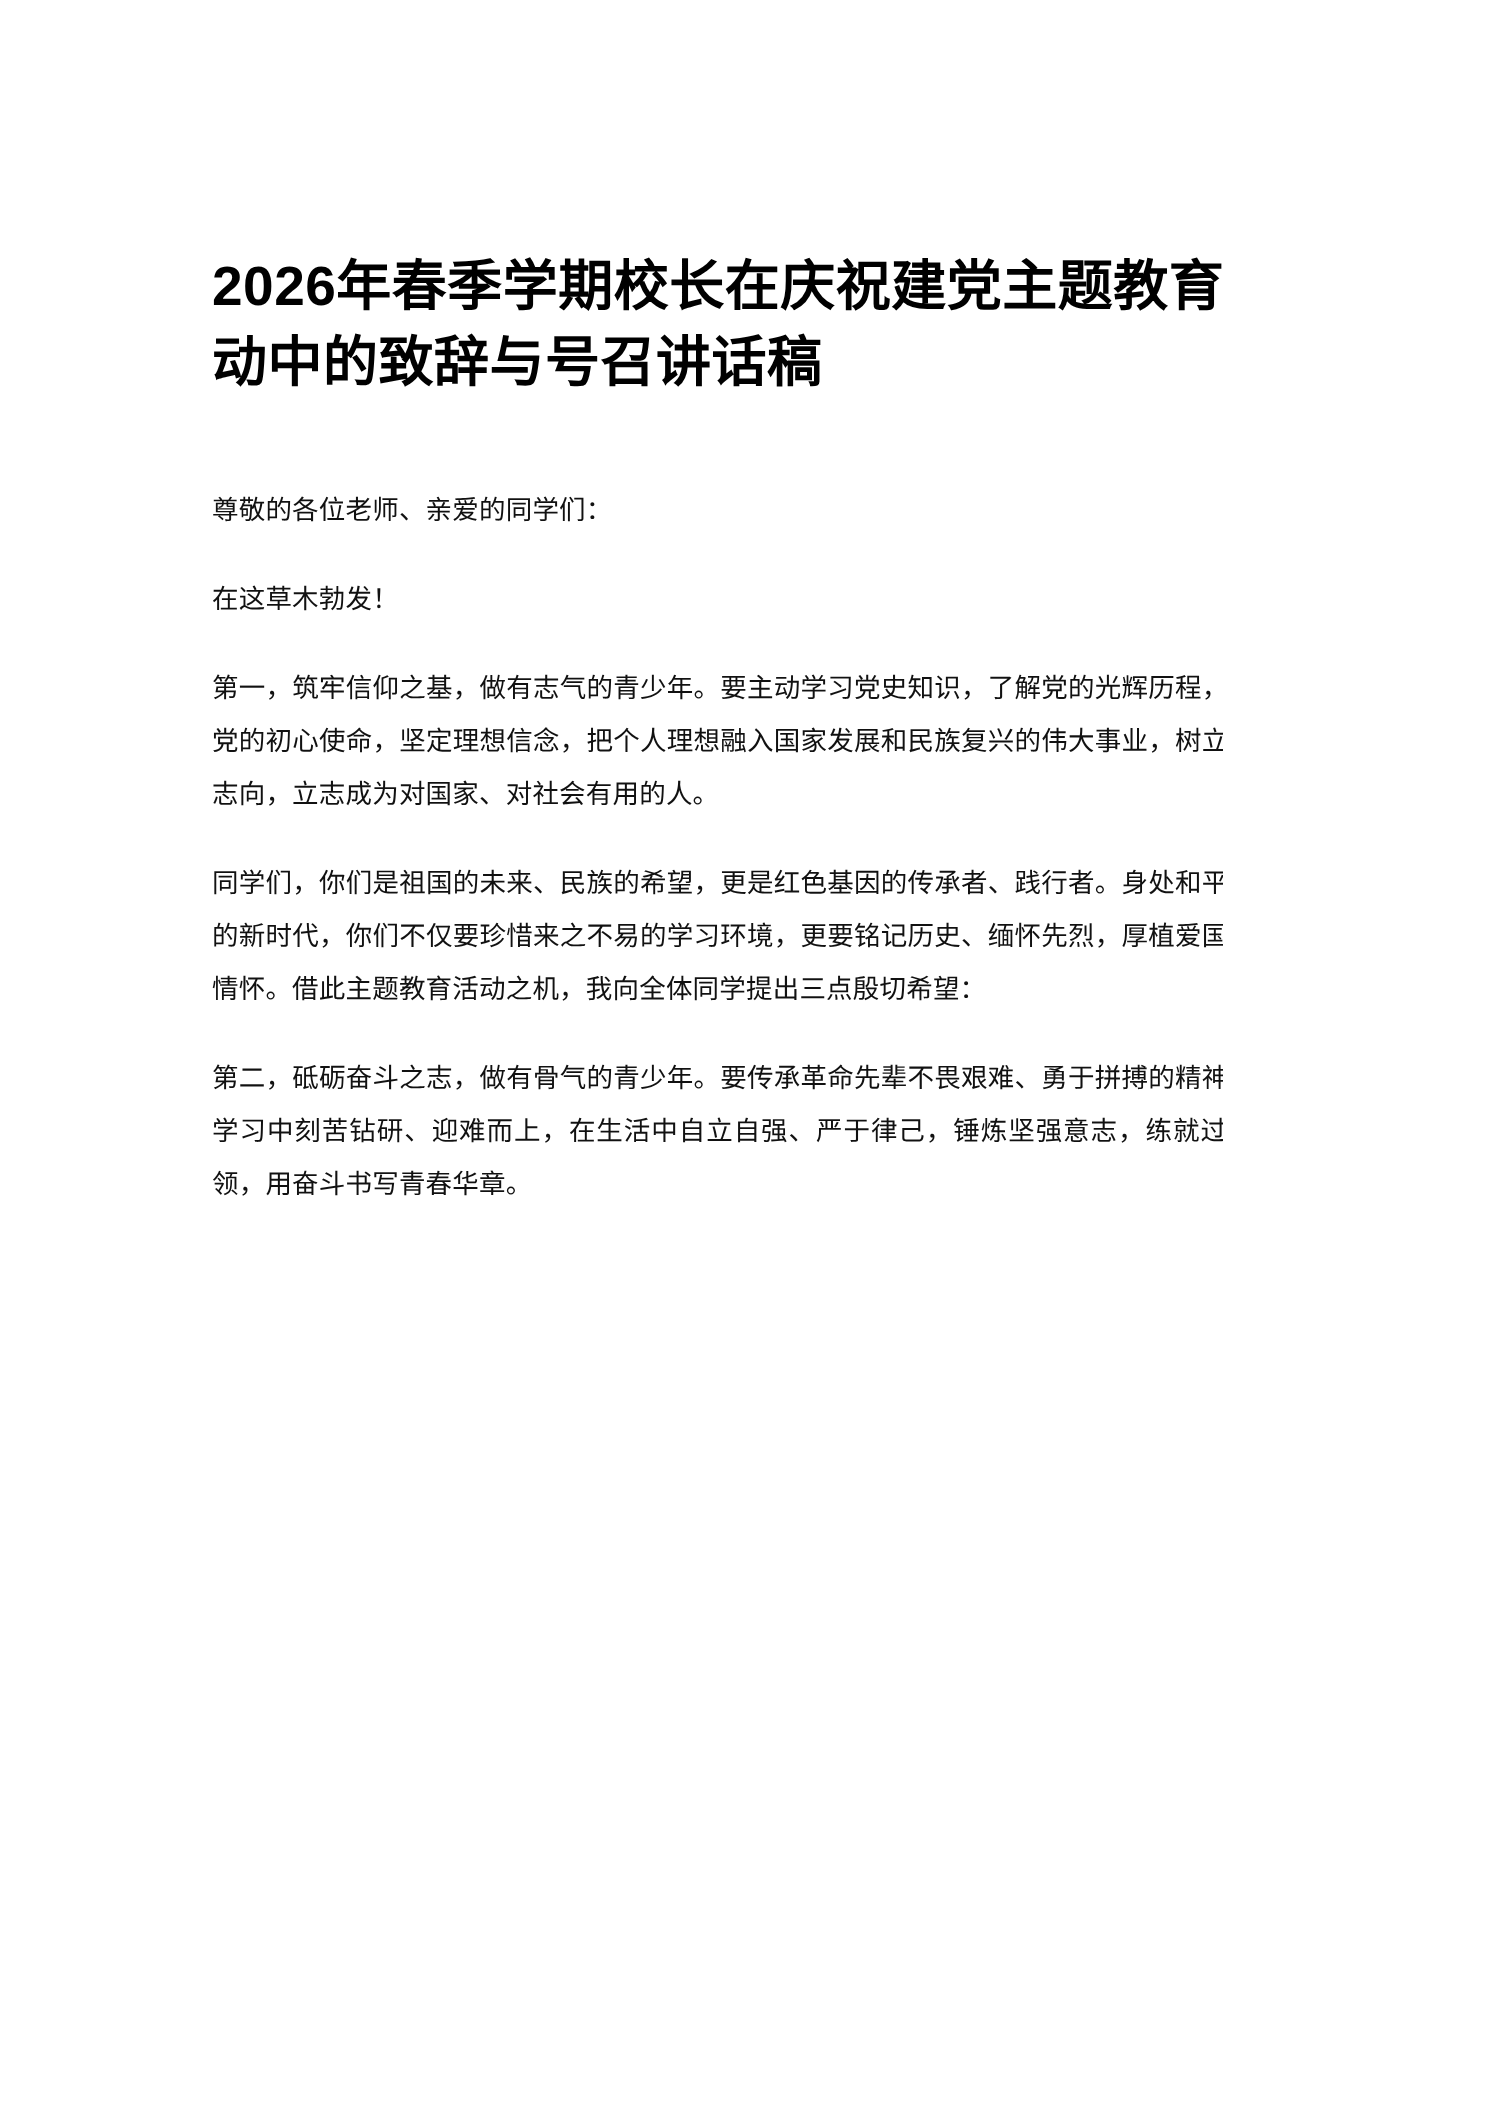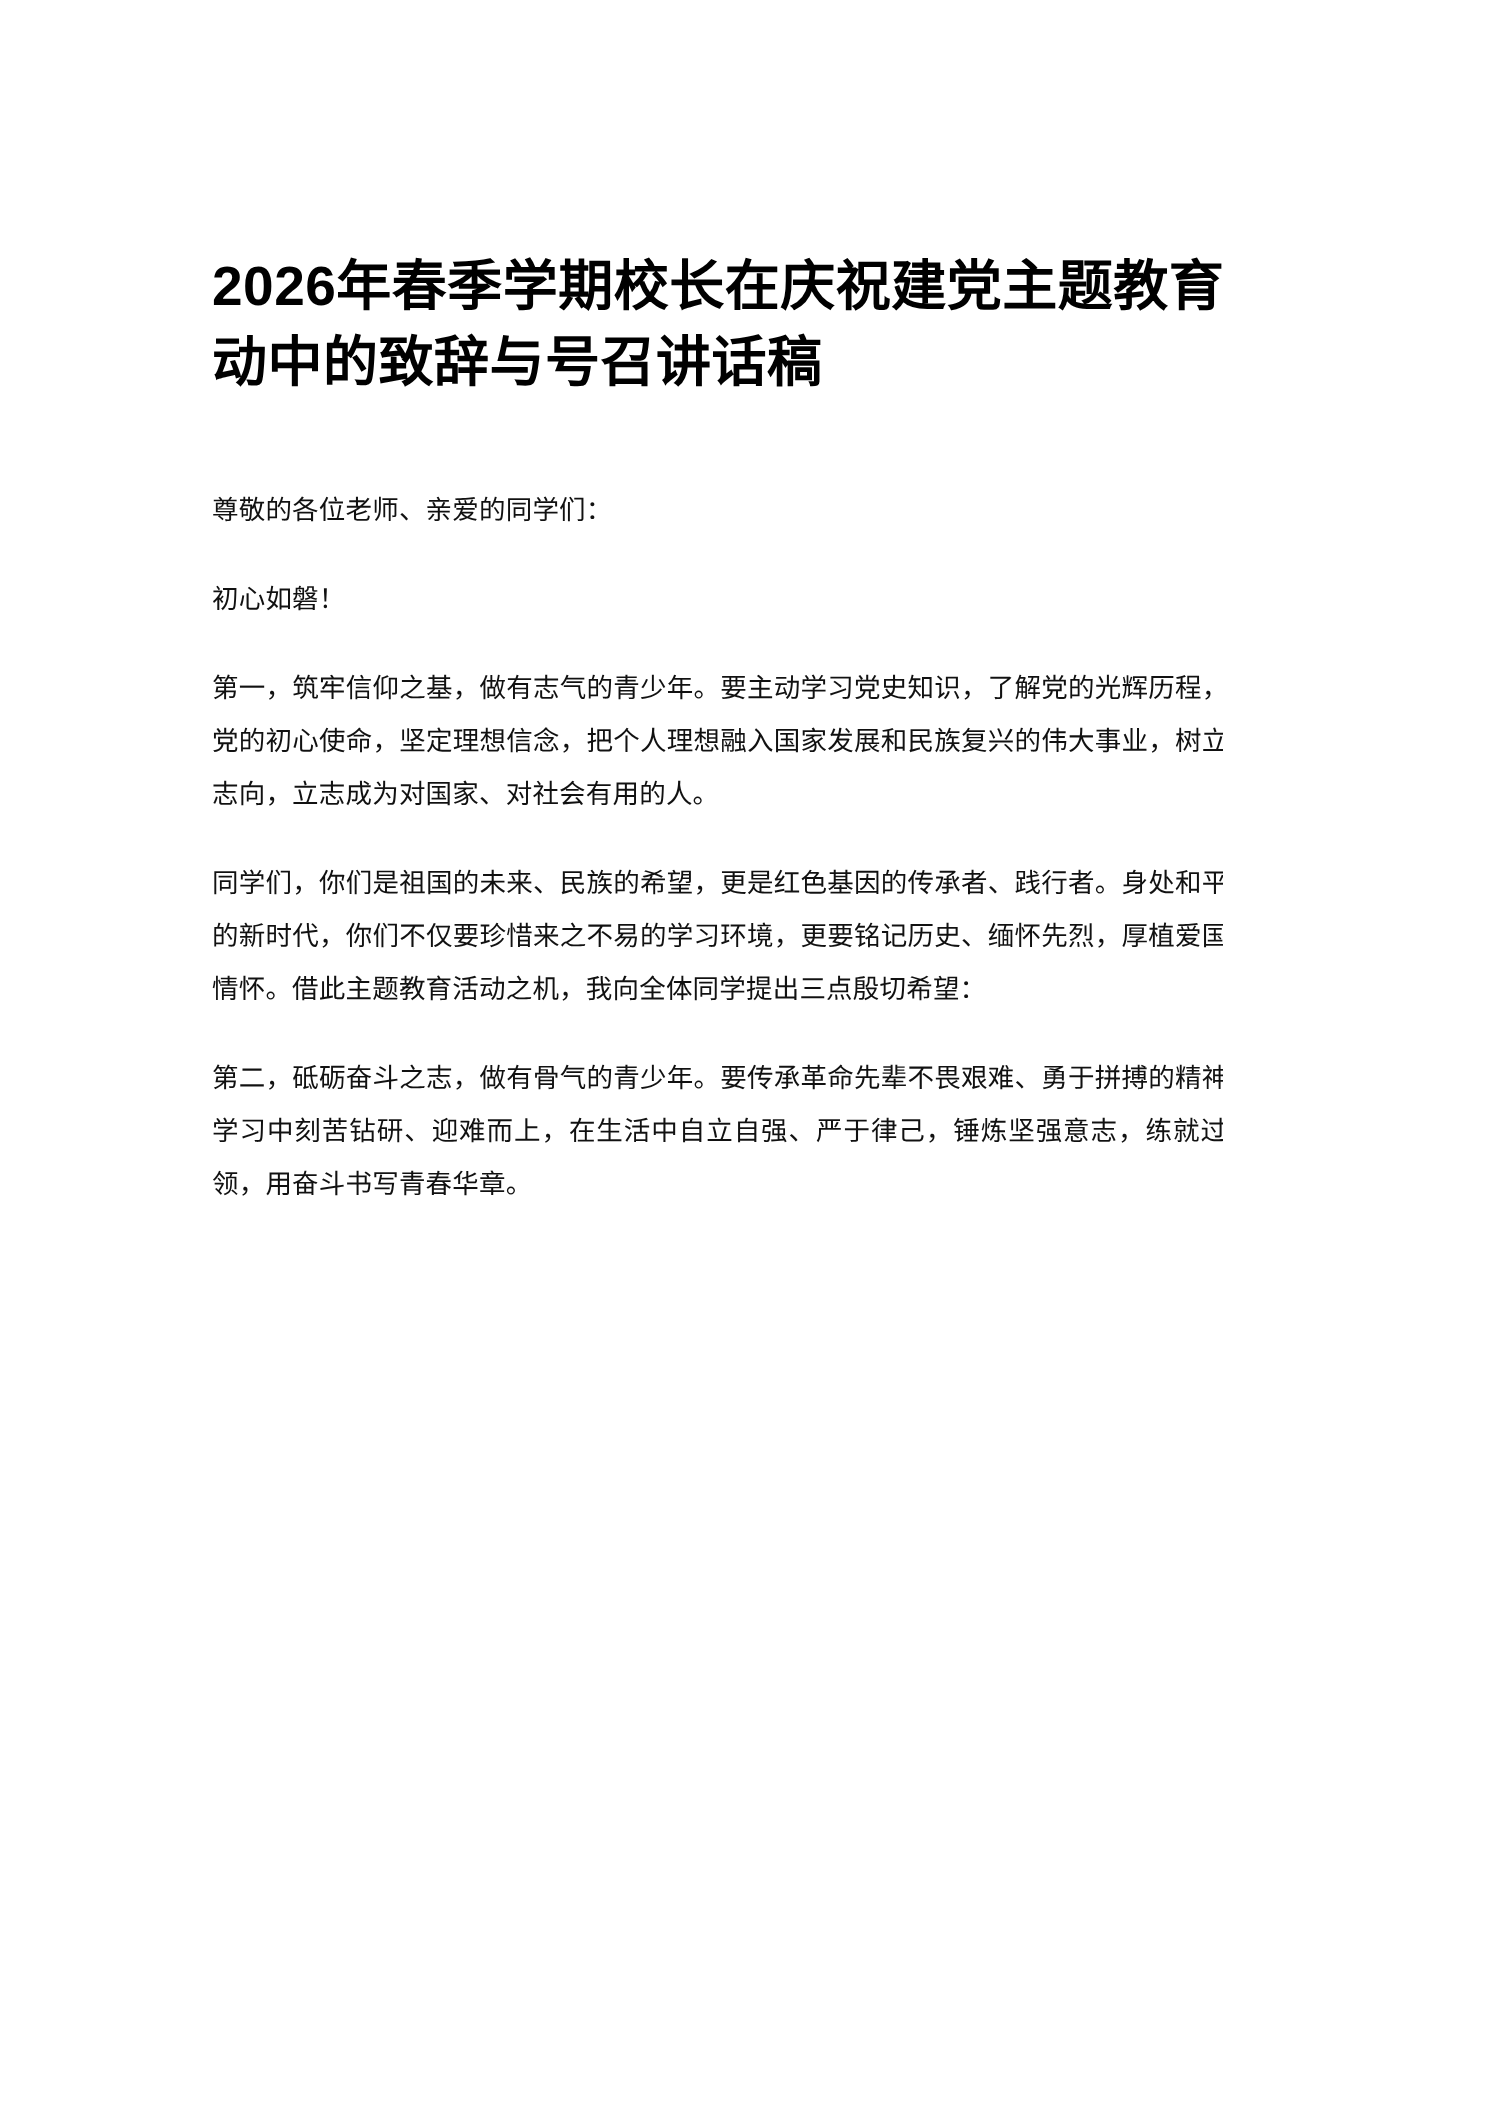--- a/index.html
+++ b/index.html
@@ -62,21 +62,21 @@
 
 <div class="page">
   <div class="content">
 
     <h1 class="doc-title">2026年春季学期校长在庆祝建党主题教育活动中的致辞与号召讲话稿</h1>
 
     <div class="body-block">
 
       <p class="para short">尊敬的各位老师、亲爱的同学们：</p>
 
-      <p class="para short">初心如磐！</p>
+      <p class="para short">在这草木勃发！</p>
 
 
 
 
       <p class="para">第一，筑牢信仰之基，做有志气的青少年。要主动学习党史知识，了解党的光辉历程，感悟党的初心使命，坚定理想信念，把个人理想融入国家发展和民族复兴的伟大事业，树立远大志向，立志成为对国家、对社会有用的人。</p>
 
       <p class="para">同学们，你们是祖国的未来、民族的希望，更是红色基因的传承者、践行者。身处和平幸福的新时代，你们不仅要珍惜来之不易的学习环境，更要铭记历史、缅怀先烈，厚植爱国爱党情怀。借此主题教育活动之机，我向全体同学提出三点殷切希望：</p>
 
       <p class="para">第二，砥砺奋斗之志，做有骨气的青少年。要传承革命先辈不畏艰难、勇于拼搏的精神，在学习中刻苦钻研、迎难而上，在生活中自立自强、严于律己，锤炼坚强意志，练就过硬本领，用奋斗书写青春华章。</p>
 

